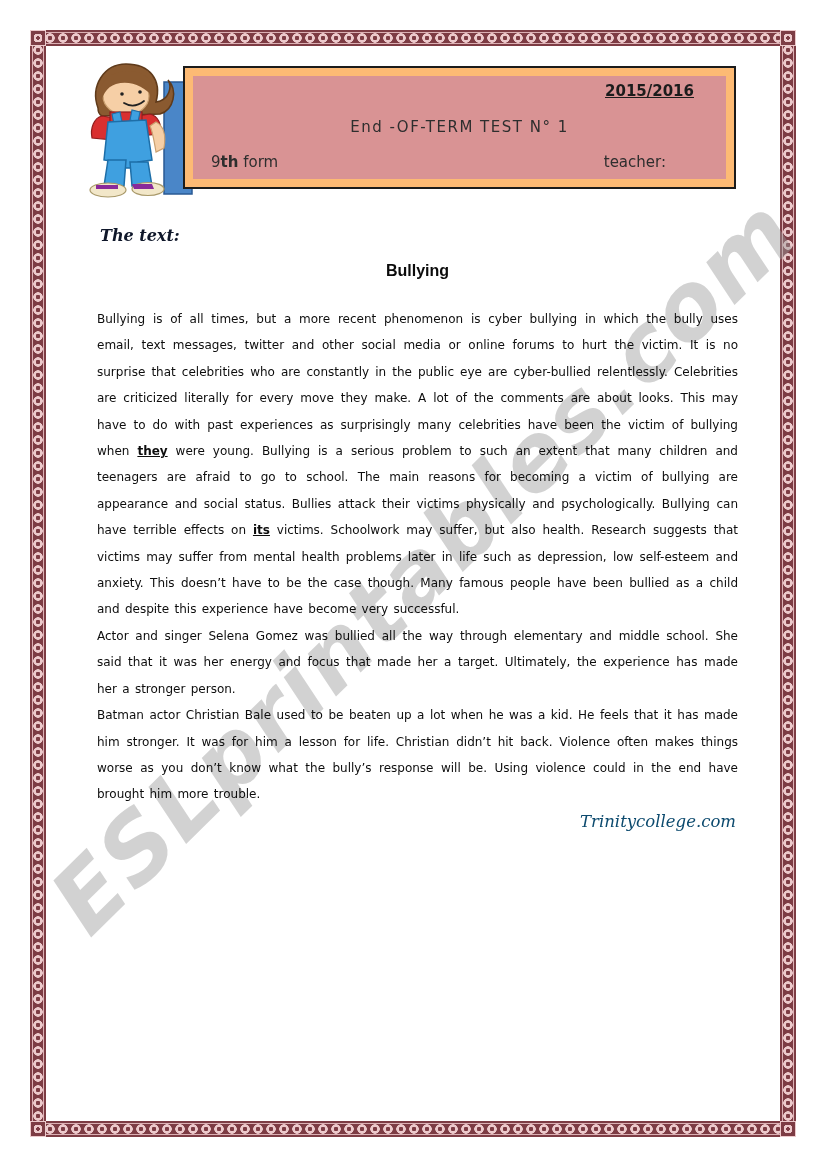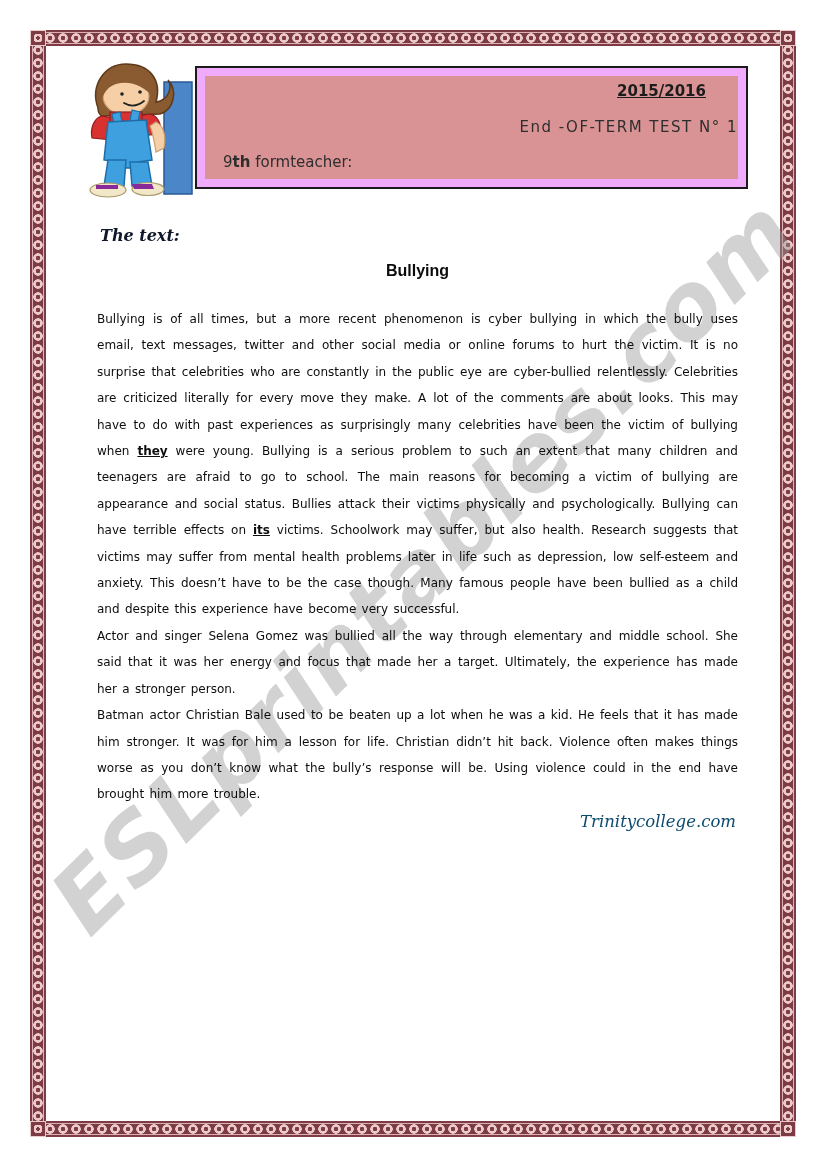--- a/index.html
+++ b/index.html
@@ -28,29 +28,29 @@
   .watermark{
     position:absolute; left:424px; top:566px; z-index:1;
     transform:translate(-50%,-50%) rotate(-44.5deg);
     font-family:"DejaVu Sans", sans-serif; font-weight:bold; font-style:italic;
     font-size:92px; letter-spacing:2px; color:#9d9d9d; opacity:0.45; white-space:nowrap;
   }
 
   
   .header-box{
     position:absolute; left:183px; top:66px; width:553px; height:123px;
-    background:#f0abfc; border:2px solid #1b1b1b; z-index:3; box-sizing:border-box;margin-left:12px;
+    background:#fdba74; border:2px solid #1b1b1b; z-index:3; box-sizing:border-box;
   }
   .header-pink{position:absolute; left:8px; top:8px; right:8px; bottom:8px; background:#d99394;}
   .hdr-year{position:absolute; top:6px; right:32px; font-size:15px; font-weight:bold;
             text-decoration:underline; color:#1c1c1c;}
-  .hdr-title{position:absolute; top:42px; left:0; width:100%; text-align:right;
+  .hdr-title{position:absolute; top:42px; left:0; width:100%; text-align:center;
             font-size:15px; font-weight:400; letter-spacing:1.5px; color:#2e2e2e;}
   .hdr-bottom{position:absolute; bottom:8px; left:18px; right:60px; display:flex;
-            font-size:15px; color:#2e2e2e;}
+            justify-content:space-between; font-size:15px; color:#2e2e2e;}
   .hdr-bottom b{font-weight:bold;}
 
   
   .clipart{position:absolute; left:60px; top:56px; width:134px; height:142px; z-index:2;}
 
   
   .text-label{
     position:absolute; left:100px; top:226px; z-index:4;
     font-family:"DejaVu Serif", serif; font-weight:bold; font-style:italic;
     font-size:16px; color:#0f172a;

